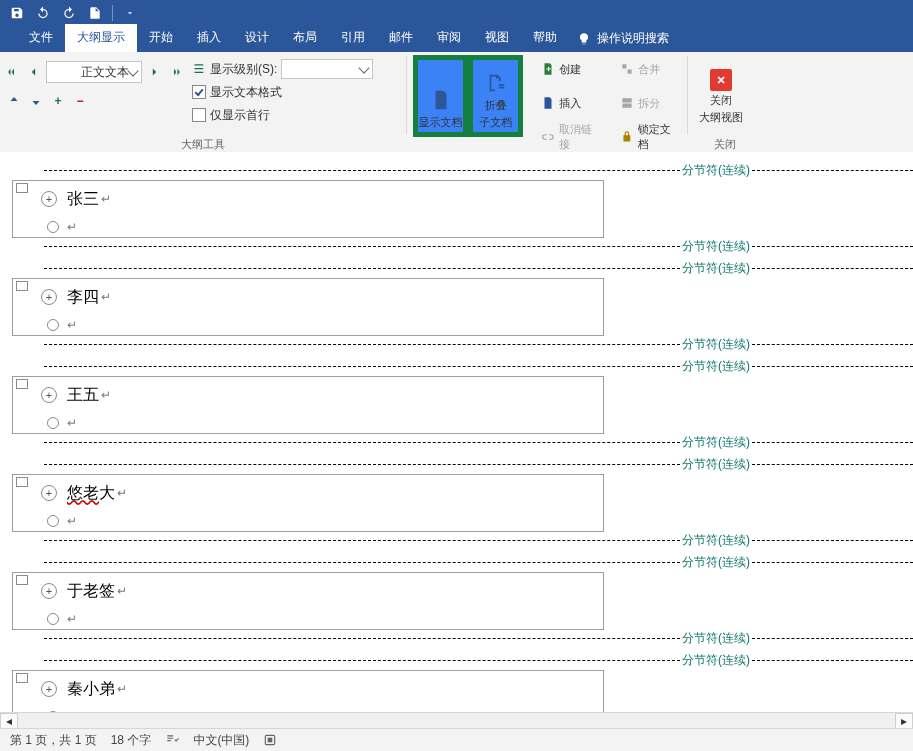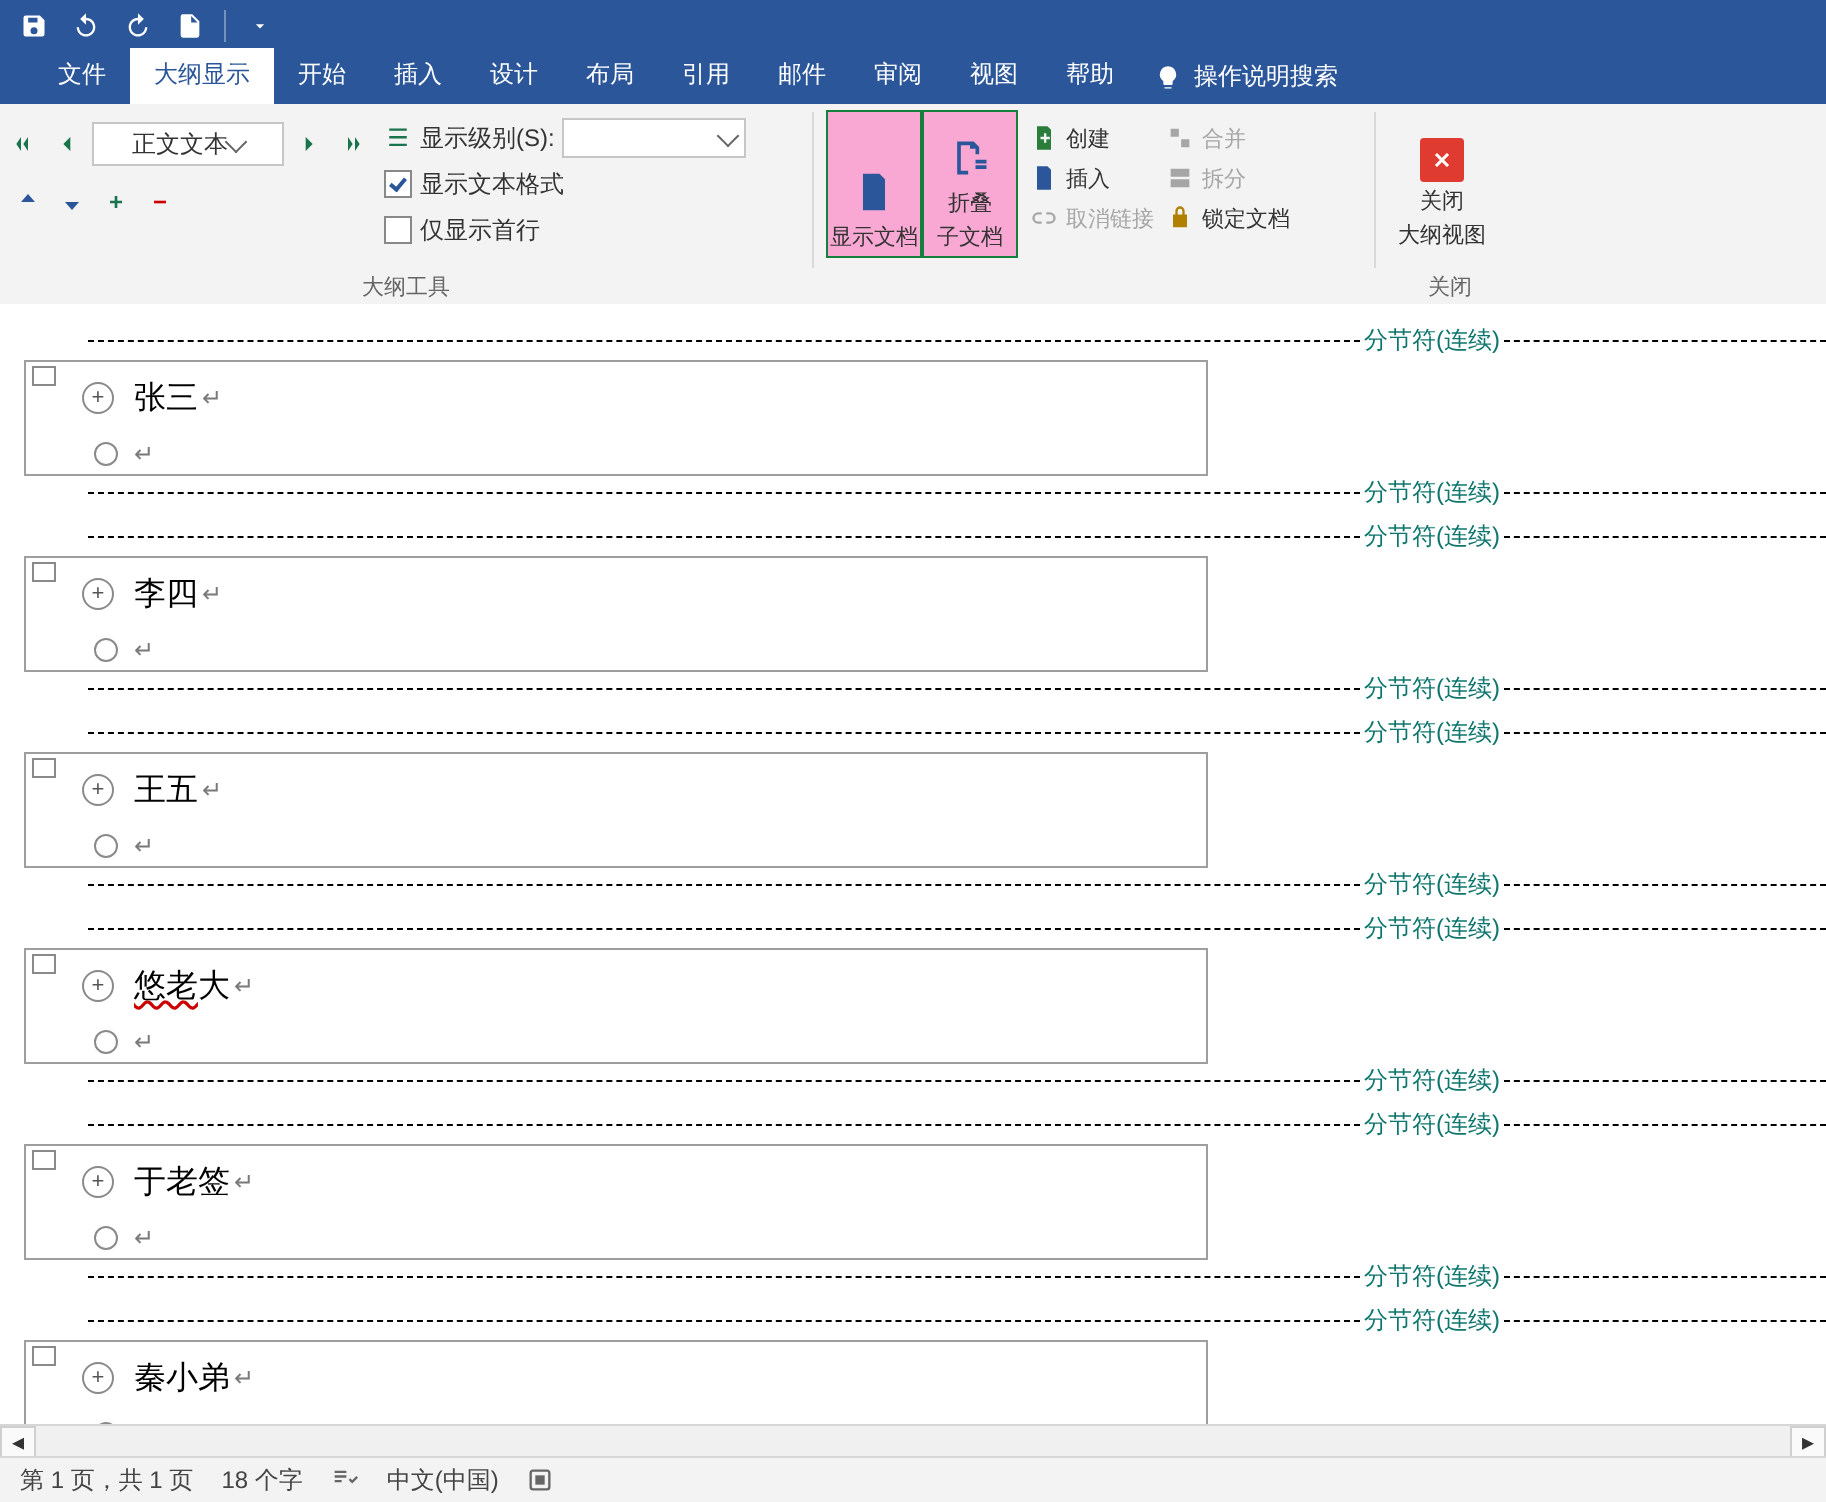--- a/index.html
+++ b/index.html
@@ -17,37 +17,37 @@
   .ribbon{height:100px;background:#f3f3f3;border-bottom:1px solid #d4d4d4;display:flex}
   .group{display:flex;flex-direction:column;padding:3px 6px 0;position:relative}
   .group .body{flex:1;display:flex;align-items:flex-start}
   .group .label{height:16px;line-height:16px;text-align:center;font-size:11px;color:#666}
   .vdiv{width:1px;background:#d9d9d9;margin:4px 0 18px}
   
   .ot-left{display:flex;flex-direction:column;gap:4px;padding-top:6px}
   .ot-row{display:flex;align-items:center;gap:4px}
   .arrowbtn{width:16px;height:16px;display:flex;align-items:center;justify-content:center}
   .arrowbtn svg{fill:#19734d}
-  .level-select{height:20px;width:86px;border:1px solid #c6c6c6;background:#fff;display:flex;align-items:center;justify-content:center;padding:0 4px;font-size:12px}
+  .level-select{height:20px;width:86px;border:1px solid #c6c6c6;background:#fff;display:flex;align-items:center;justify-content:flex-end;padding:0 4px;font-size:12px}
   .level-select .dd{width:7px;height:7px;border-left:1px solid #666;border-bottom:1px solid #666;transform:rotate(-45deg);margin-bottom:2px}
   .navbtn{display:flex;align-items:center;gap:6px;padding-top:6px}
   .navbtn .nb{width:16px;height:16px;display:flex;align-items:center;justify-content:center}
   .nb.blue svg{fill:#2b579a}
   .nb.green{color:#19734d;font-weight:bold}
   .nb.red{color:#c00;font-weight:bold}
   .ot-right{display:flex;flex-direction:column;gap:3px;padding:4px 0 0 10px;font-size:12px;color:#333}
   .ot-right .line{display:flex;align-items:center;gap:4px;height:20px}
   .chk{width:12px;height:12px;border:1px solid #888;display:inline-flex;align-items:center;justify-content:center;background:#fff}
   .chk.checked::after{content:"";width:6px;height:3px;border-left:2px solid #2b579a;border-bottom:2px solid #2b579a;transform:rotate(-50deg);margin-bottom:2px}
   .showlvl-sel{width:82px;height:18px;border:1px solid #c6c6c6;background:#fff;display:flex;align-items:center;justify-content:flex-end;padding:0 4px}
   
   .bigbtn{width:46px;height:70px;display:flex;flex-direction:column;align-items:center;justify-content:flex-end;font-size:11px;padding-bottom:2px;gap:2px}
-  .bigbtn.active{background:#f9a8d4;border:1px solid #15803d}
+  .bigbtn.active{background:#3b82f6;border:5px solid #15803d}
   .bigbtn svg{fill:#2b579a}
-  .md-right{display:flex;flex-direction:column;gap:0;padding:4px 0 0 6px;font-size:11px;color:#333}
+  .md-right{display:flex;flex-direction:column;gap:14px;padding:4px 0 0 18px;font-size:11px;color:#333}
   .md-right .mi{display:flex;align-items:center;gap:4px;height:20px}
   .md-right .mi.disabled{color:#a6a6a6}
   .md-right svg{width:14px;height:14px}
   .closebtn{width:54px;height:70px;display:flex;flex-direction:column;align-items:center;justify-content:flex-end;font-size:11px;gap:2px;padding-bottom:2px}
   .closebtn .x{width:22px;height:22px;background:#e03b30;border-radius:2px;display:flex;align-items:center;justify-content:center;color:#fff;font-weight:bold}
   
   .docwrap{position:absolute;top:152px;left:0;right:0;bottom:22px;overflow:hidden;background:#fff}
   .doc{padding:10px 0 0 8px}
   .sectline{display:flex;align-items:center;height:16px;margin-left:36px}
   .sectline .dash{flex:0 0 636px;border-top:1px dashed #000;height:0}

